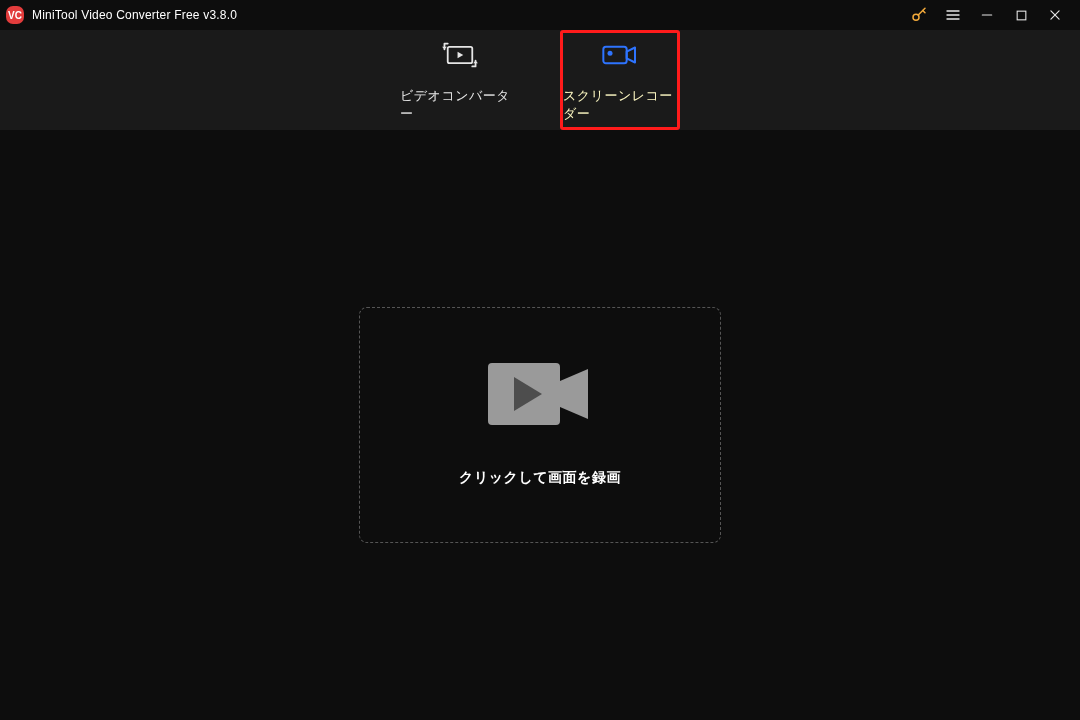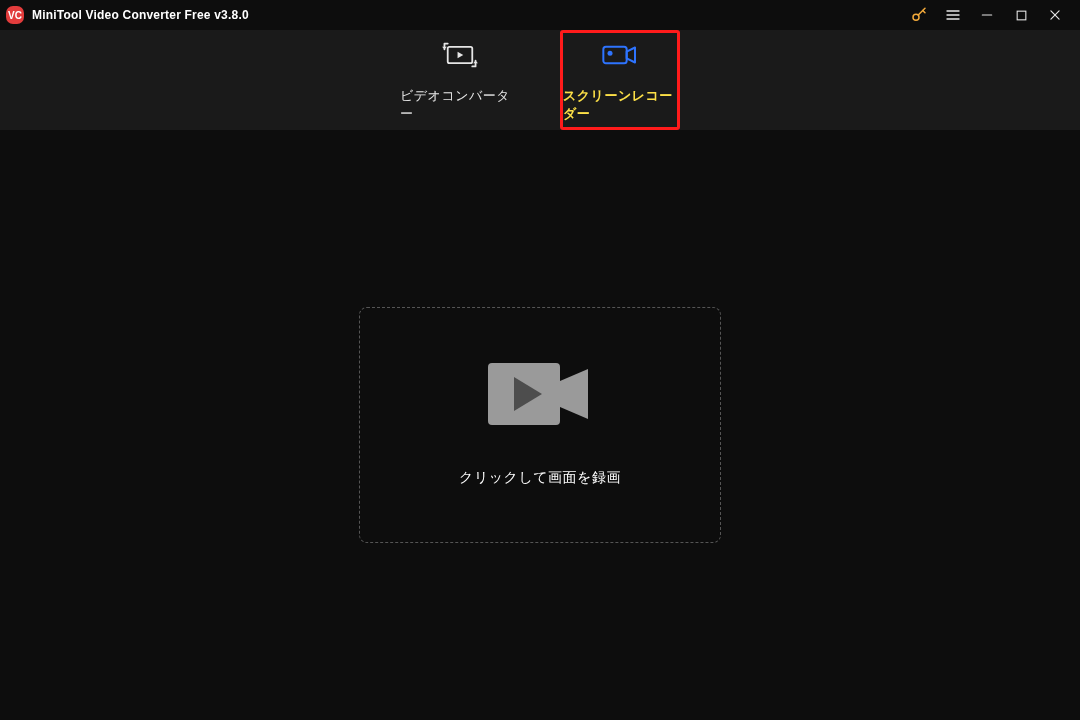--- a/index.html
+++ b/index.html
@@ -2,40 +2,40 @@
 <html><head>
 <meta charset="utf-8">
 <style>
   * { box-sizing: border-box; margin: 0; padding: 0; }
   html, body { width: 1080px; height: 720px; overflow: hidden; background: #0d0d0d; font-family: "Segoe UI", "Meiryo", sans-serif; color: #e6e6e6; }
   .window { width: 1080px; height: 720px; background: #0d0d0d; }
 
   
   .titlebar { height: 30px; display: flex; align-items: center; padding: 0 8px 0 6px; background: #0d0d0d; }
   .app-logo { width: 18px; height: 18px; border-radius: 7px; background: #e23c3c; color: #fff; font-size: 10px; font-weight: 700; display: flex; align-items: center; justify-content: center; margin-right: 8px; }
-  .app-title { font-size: 12px; color: #ffffff; font-weight: 700; letter-spacing: .2px; }
+  .app-title { font-size: 12px; color: #ffffff; font-weight: 400; letter-spacing: .2px; }
   .titlebar-spacer { flex: 1; }
   .title-btn { width: 34px; height: 30px; display: flex; align-items: center; justify-content: center; color: #e6e6e6; }
   .title-btn svg { display: block; }
   .key-icon { color: #f2a93b; }
 
   
   .tabbar { height: 100px; background: #1a1a1a; display: flex; align-items: stretch; justify-content: center; gap: 40px; padding: 0 40px; }
   .tab { width: 120px; display: flex; flex-direction: column; align-items: center; justify-content: center; gap: 14px; color: #e6e6e6; position: relative; }
   .tab .icon-wrap { height: 36px; display: flex; align-items: center; justify-content: center; }
   .tab .label { font-size: 13px; letter-spacing: .5px; }
-  .tab.active .label { color: #fde047; font-weight: bold; }
+  .tab.active .label { color: #fef9c3; }
   .tab.active .icon-wrap { color: #2e74ff; }
   .tab.highlighted { border: 3px solid #ff1b1b; border-radius: 3px; }
 
   
   .main { height: calc(720px - 30px - 100px); display: flex; align-items: center; justify-content: center; background: #0d0d0d; }
   .drop-area { width: 362px; height: 236px; border: 1.5px dashed #555555; border-radius: 8px; display: flex; flex-direction: column; align-items: center; justify-content: center; gap: 22px; }
   .drop-area .cam-icon { color: #9a9a9a; }
-  .drop-area .caption { font-size: 14px; font-weight: 400; color: #ffffff; letter-spacing: .5px; margin-top: 18px; }
+  .drop-area .caption { font-size: 14px; font-weight: 700; color: #ffffff; letter-spacing: .5px; margin-top: 18px; }
 
   
   svg { overflow: visible; }
 </style>
 </head>
 <body>
 
 <div class="window">
 
   <div class="titlebar">

